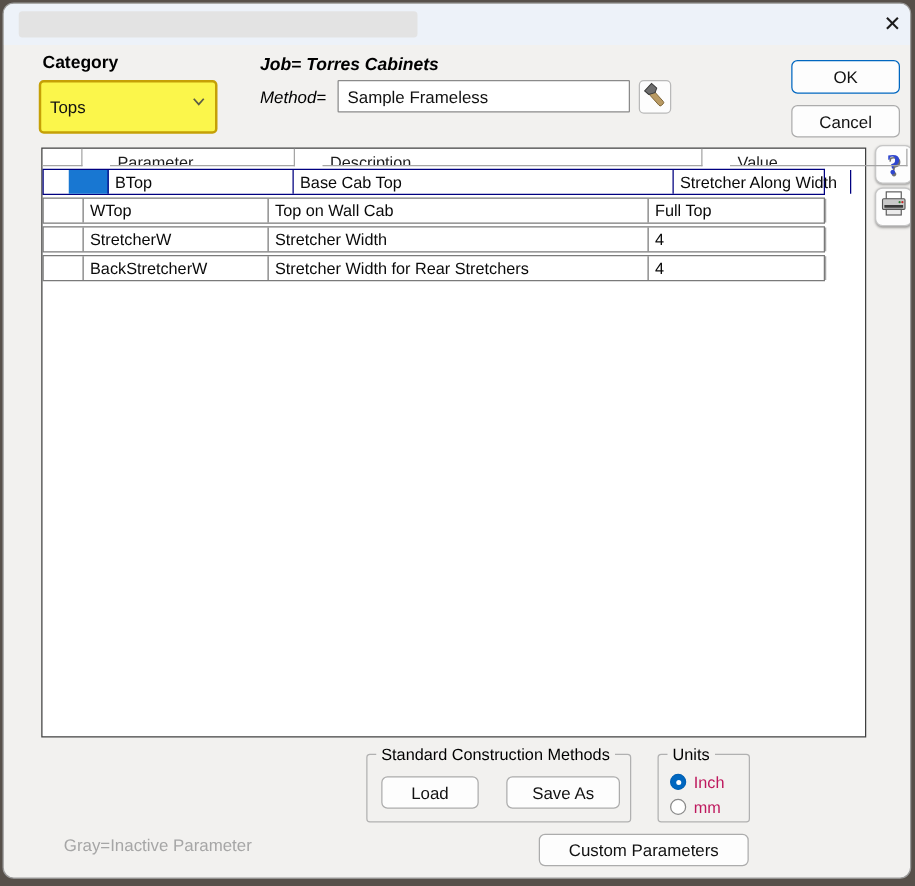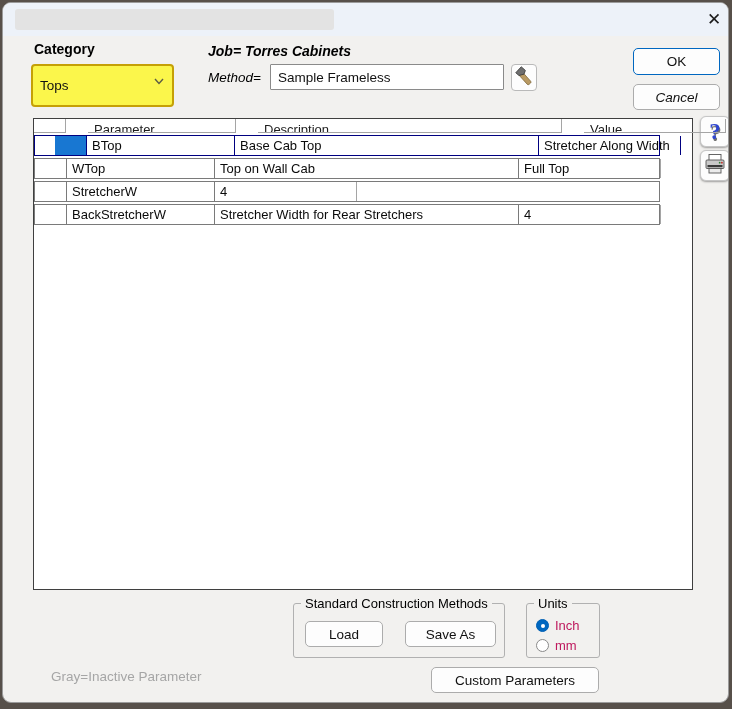--- a/index.html
+++ b/index.html
@@ -43,21 +43,21 @@
     display:flex; align-items:center; justify-content:center;
   }
   .hammer-btn { left:508px; top:61px; width:26px; height:27px; }
   
   .btn {
     position:absolute; background:#fdfdfd; border:1px solid #acacac; border-radius:5px;
     font-size:13.5px; color:#111; display:flex; align-items:center; justify-content:center;
     font-family:"Liberation Sans", sans-serif; cursor:default;
   }
   .btn-ok { left:630px; top:45px; width:87px; height:27px; border:1.6px solid #0067c0; }
-  .btn-cancel { left:630px; top:81px; width:87px; height:26px;font-style:italic; }
+  .btn-cancel { left:630px; top:81px; width:87px; height:26px; }
   .sq-btn {
     position:absolute; left:697px; width:30px; height:31px;
     background:#fdfdfd; border:1px solid #c6c6c6; border-radius:6px;
     box-shadow:0 1px 2px rgba(0,0,0,0.35);
     display:flex; align-items:center; justify-content:center;
   }
   .help-btn { top:113px; }
   .print-btn { top:147px; }
   .help-glyph {
     font-family:"Liberation Serif", serif; font-weight:bold; font-size:23px; line-height:23px;
@@ -187,20 +187,21 @@
     <div class="t-row">
       <div class="cell c0"></div>
       <div class="cell c1">WTop</div>
       <div class="cell c2">Top on Wall Cab</div>
       <div class="cell c3">Full Top</div>
     </div>
 
     <div class="t-row">
       <div class="cell c0"></div>
       <div class="cell c1">StretcherW</div>
+      <div class="cell c2">Stretcher Width</div>
       <div class="cell c3">4</div>
     </div>
 
     <div class="t-row">
       <div class="cell c0"></div>
       <div class="cell c1">BackStretcherW</div>
       <div class="cell c2">Stretcher Width for Rear Stretchers</div>
       <div class="cell c3">4</div>
     </div>
   </div>

